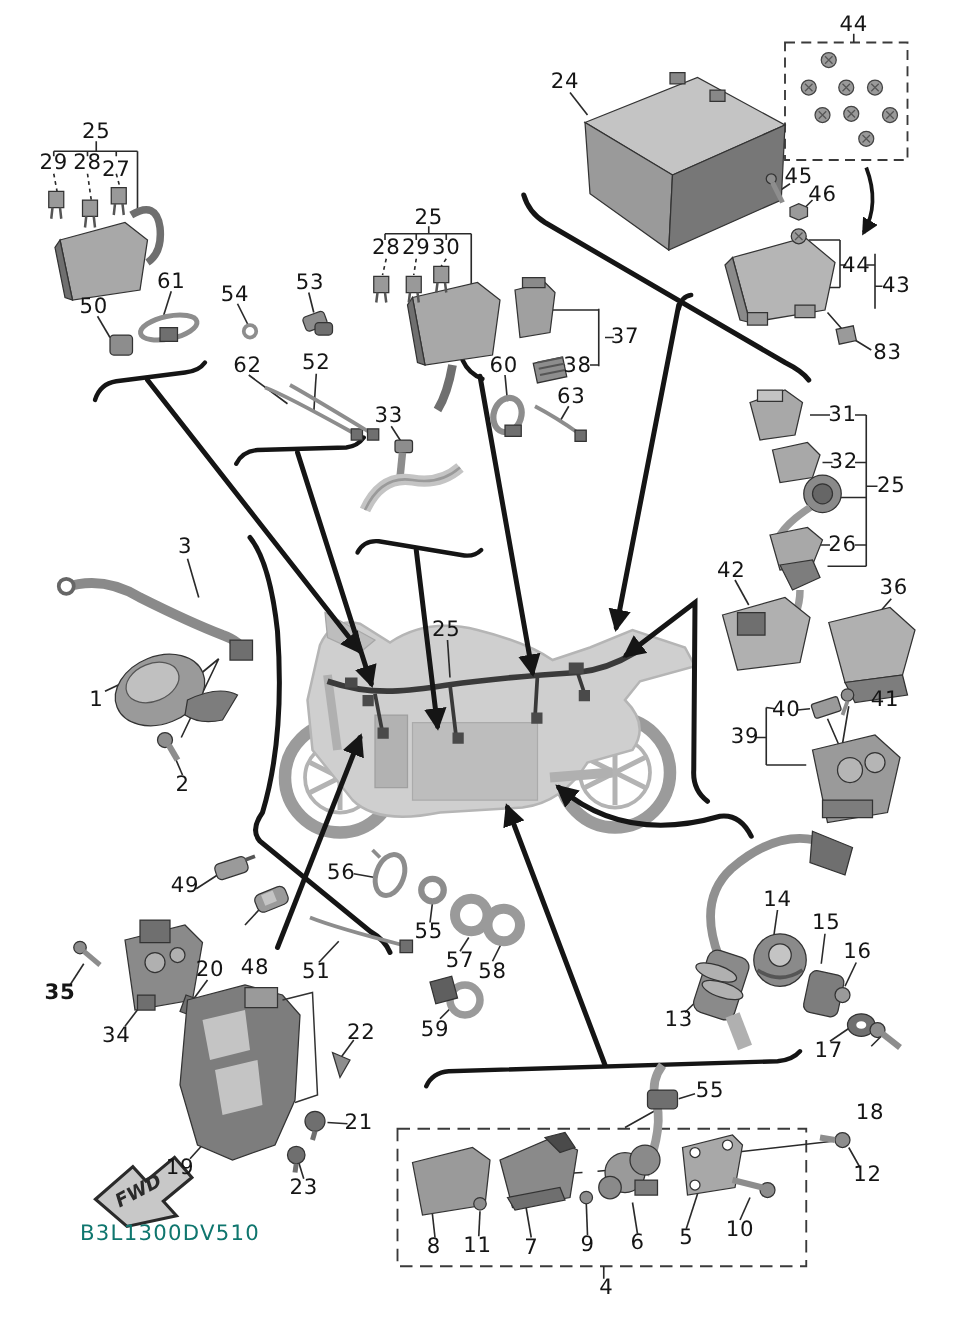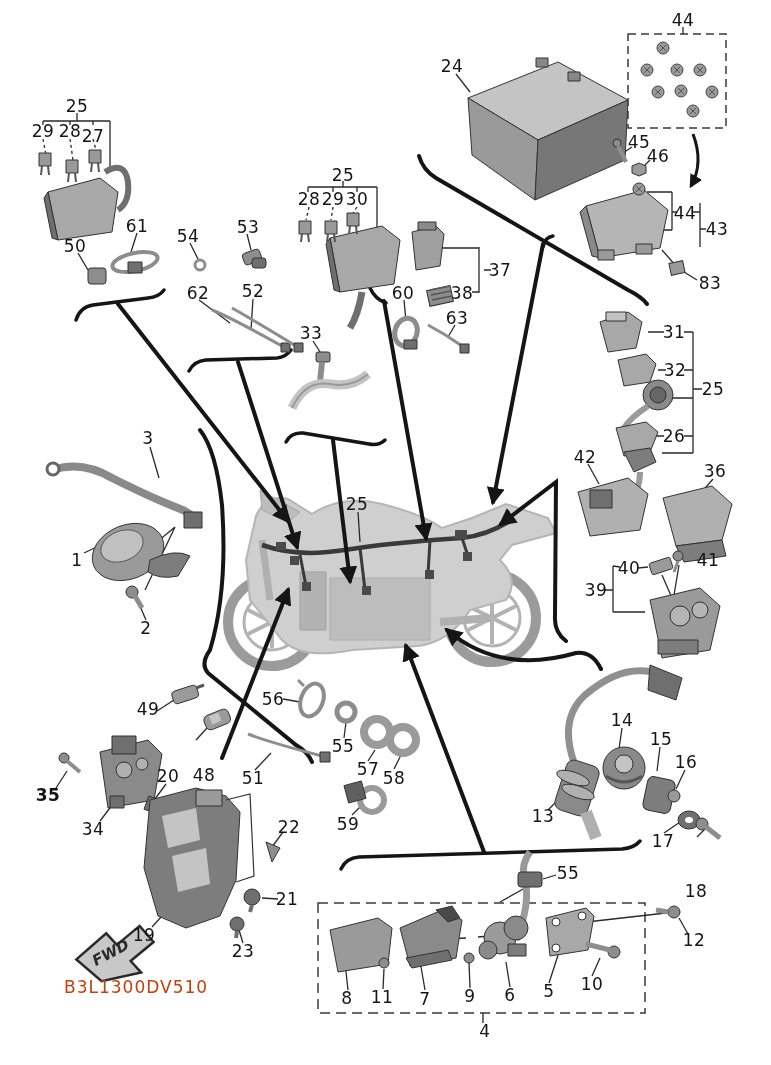--- a/index.html
+++ b/index.html
@@ -2,21 +2,21 @@
 <html><head>
 <meta charset="utf-8">
 <style>
   html,body{margin:0;padding:0;background:#fff;}
   #stage{position:relative;width:771px;height:1065px;background:#fff;overflow:hidden;
          font-family:"DejaVu Sans",sans-serif;}
   #art{position:absolute;left:0;top:0;}
   .callout{position:absolute;transform:translate(-50%,-50%);
            font:17px/1 "DejaVu Sans",sans-serif;color:#151515;letter-spacing:.5px;white-space:nowrap;}
   #part-code{position:absolute;left:64px;top:977px;font:17px "DejaVu Sans",sans-serif;
-             color:#c2410c;letter-spacing:1px;}
+             color:#0f766e;letter-spacing:1px;}
   svg *{vector-effect:non-scaling-stroke;}
 </style>
 </head>
 <body>
 
 <div id="stage">
 
 <svg id="art" width="771" height="1065" viewBox="0 0 771 1065">
   <defs>
     <marker id="ah" viewBox="0 0 10 10" refX="8" refY="5" markerWidth="4.5" markerHeight="4.5" orient="auto">

